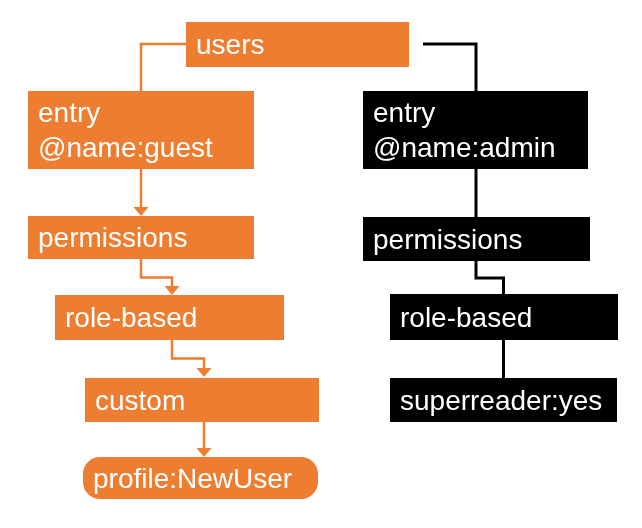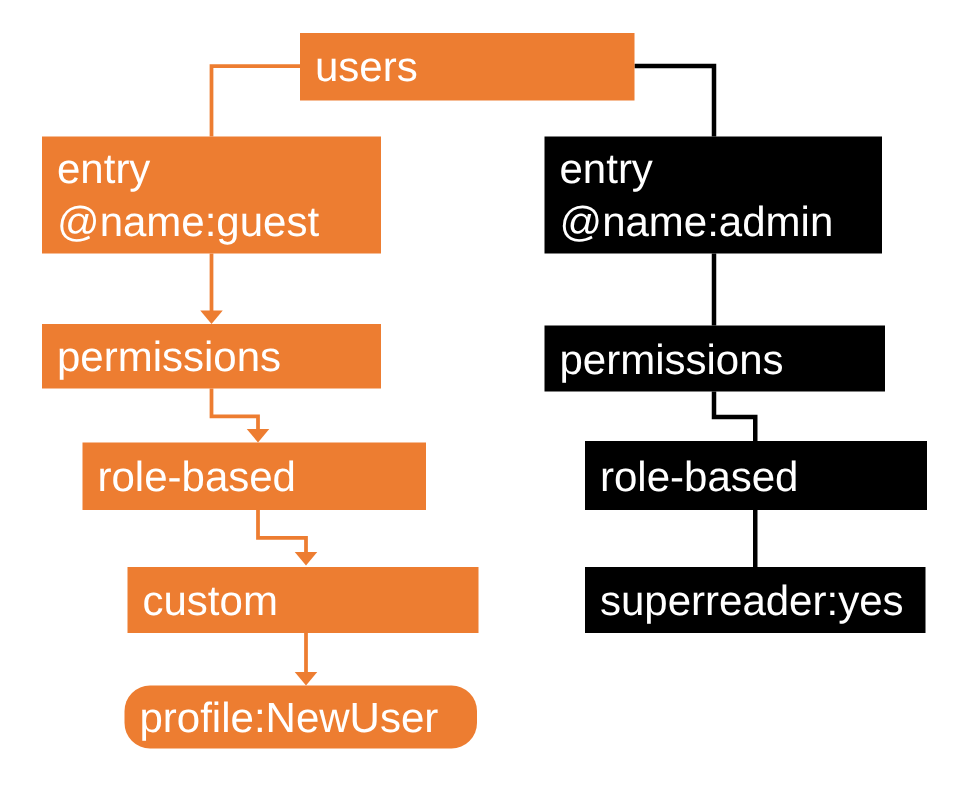--- a/index.html
+++ b/index.html
@@ -60,21 +60,21 @@
     <line x1="204" y1="422" x2="204" y2="448.5" stroke="#ED7D31" stroke-width="2.5"></line>
     <polygon points="196.5,448 211.5,448 204,457" fill="#ED7D31"></polygon>
 
     <line x1="476" y1="169" x2="476" y2="217" stroke="#000000" stroke-width="3"></line>
 
     <polyline points="476,261 476,278 503.5,278 503.5,294" fill="none" stroke="#000000" stroke-width="3"></polyline>
 
     <line x1="503.5" y1="340" x2="503.5" y2="378" stroke="#000000" stroke-width="3"></line>
   </svg>
 
-  <div class="node orange" style="left:200px; top:22px; width:223px; height:45px;">users</div>
+  <div class="node orange" style="left:186px; top:22px; width:223px; height:45px;">users</div>
 
   <div class="node orange" style="left:28px; top:91px; width:226px; height:78px;">entry
 @name:guest</div>
 
   <div class="node black" style="left:363px; top:91px; width:225px; height:78px;">entry
 @name:admin</div>
 
   <div class="node orange" style="left:28px; top:216px; width:226px; height:43px;">permissions</div>
 
   <div class="node black" style="left:363px; top:217px; width:227px; height:44px;">permissions</div>

